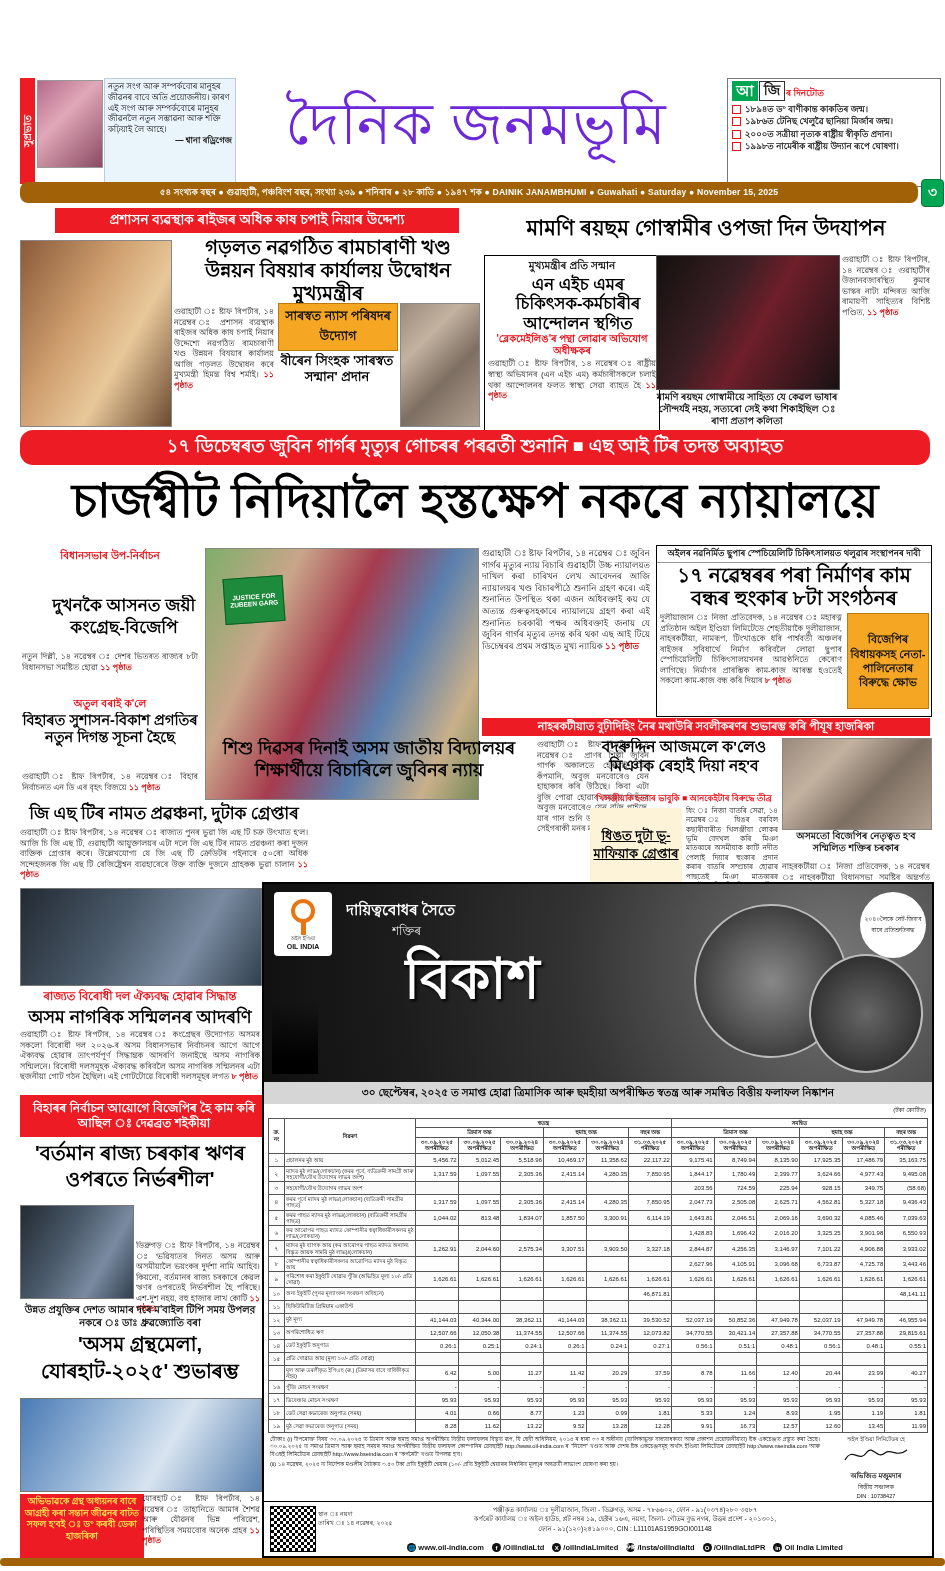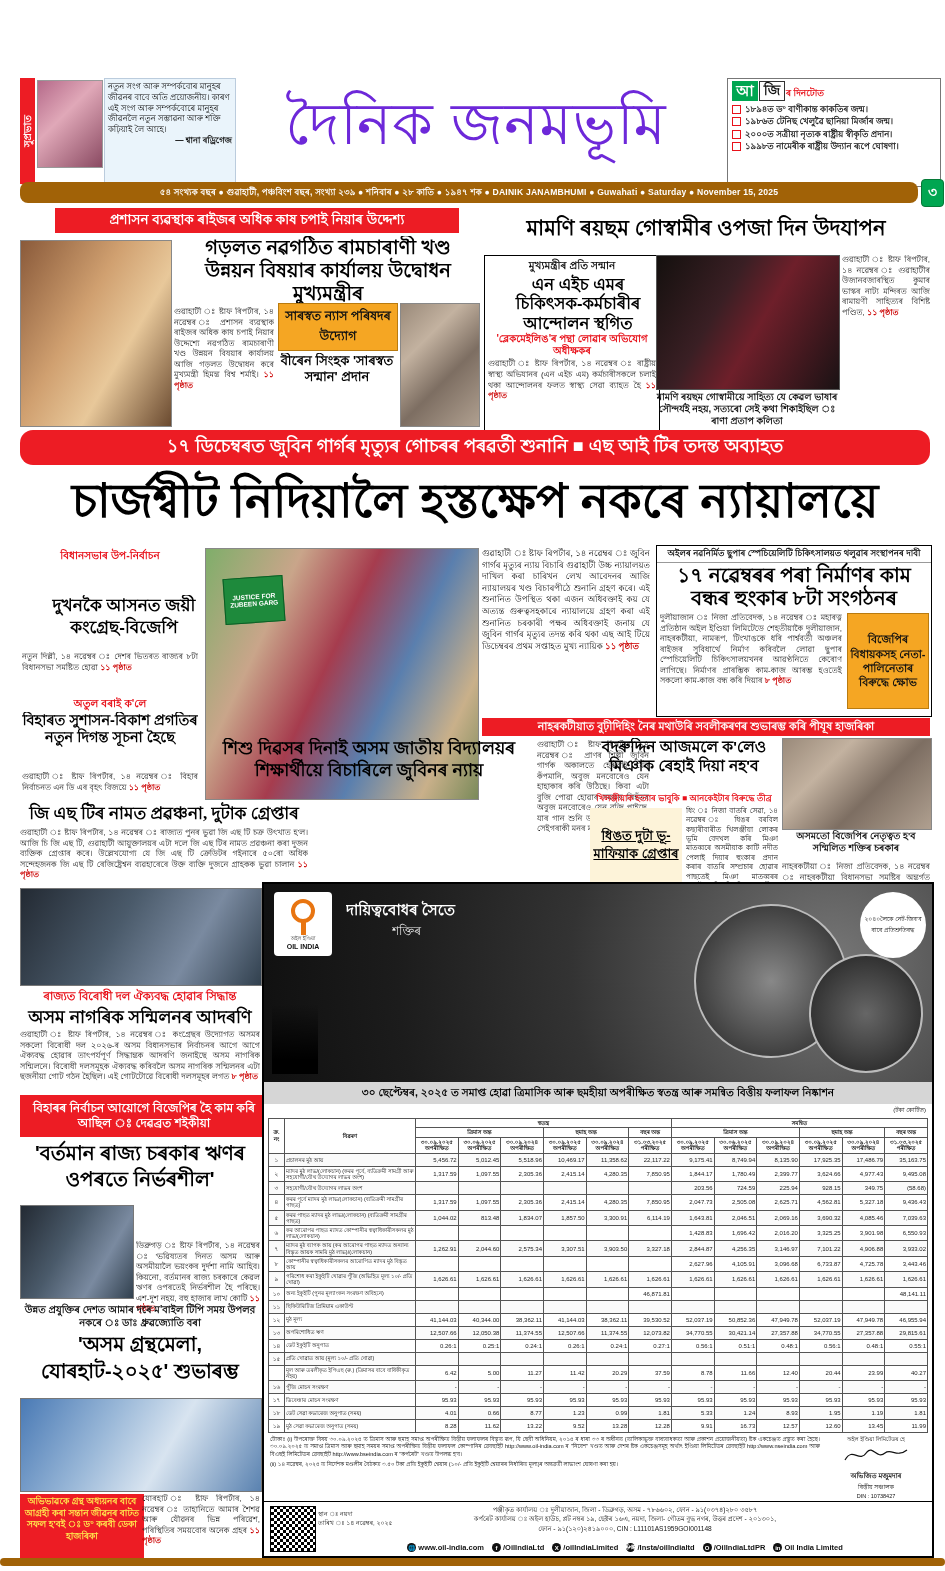--- a/index.html
+++ b/index.html
@@ -212,20 +212,21 @@
   <div class="abs ad" style="left:262px;top:882px;width:668px;height:672px;">
     <div class="ad-head">
       <div class="abs" style="left:10px;top:8px;width:58px;height:64px;background:#fff;border-radius:4px;display:flex;flex-direction:column;align-items:center;justify-content:center;">
         <div style="width:16px;height:16px;border-radius:50%;border:4px solid #e87511;"></div>
         <div style="width:5px;height:14px;background:#e87511;margin-top:-2px;"></div>
         <div style="font-size:5px;color:#333;">অইল ইণ্ডিয়া</div>
         <div class="b" style="font-size:7px;color:#111;">OIL INDIA</div>
       </div>
       <div class="abs b" style="left:82px;top:14px;width:180px;font-size:15px;color:#fff;">দায়িত্ববোধৰ সৈতে</div>
       <div class="abs" style="left:128px;top:38px;width:100px;font-size:12px;color:#eee;">শক্তিৰ</div>
+      <div class="abs blk900" style="left:140px;top:52px;width:280px;font-size:56px;color:#fff;text-shadow:2px 2px 3px #000;">বিকাশ</div>
       <div class="abs" style="left:430px;top:20px;width:150px;height:150px;border-radius:50%;background:radial-gradient(circle,#888 0%,#4a4a4a 60%,#222 100%);border:2px solid #bbb;"></div>
       <div class="abs" style="left:545px;top:70px;width:110px;height:115px;border-radius:50%;background:radial-gradient(circle,#666 0%,#333 70%);border:2px solid #bbb;"></div>
       <div class="abs ctr" style="left:596px;top:8px;width:62px;height:62px;border-radius:50%;background:#fff;color:#111;font-size:6px;display:flex;align-items:center;justify-content:center;padding:2px;">২০৪০লৈকে নেট-জিৰ'ৰ বাবে প্ৰতিশ্ৰুতিবদ্ধ</div>
       <div class="abs" style="left:8px;top:120px;width:46px;height:70px;background:linear-gradient(180deg,transparent 0%,#000 80%);"></div>
     </div>
     <div class="ad-strip">৩০ ছেপ্টেম্বৰ, ২০২৫ ত সমাপ্ত হোৱা ত্ৰিমাসিক আৰু ছমহীয়া অপৰীক্ষিত স্বতন্ত্ৰ আৰু সমন্বিত বিত্তীয় ফলাফল নিষ্কাশন</div>
     <div style="text-align:right;font-size:6px;padding:1px 6px 0 0;">(টকা কোটিত)</div>
     <table class="fin-table">
       <thead>
         <tr>

